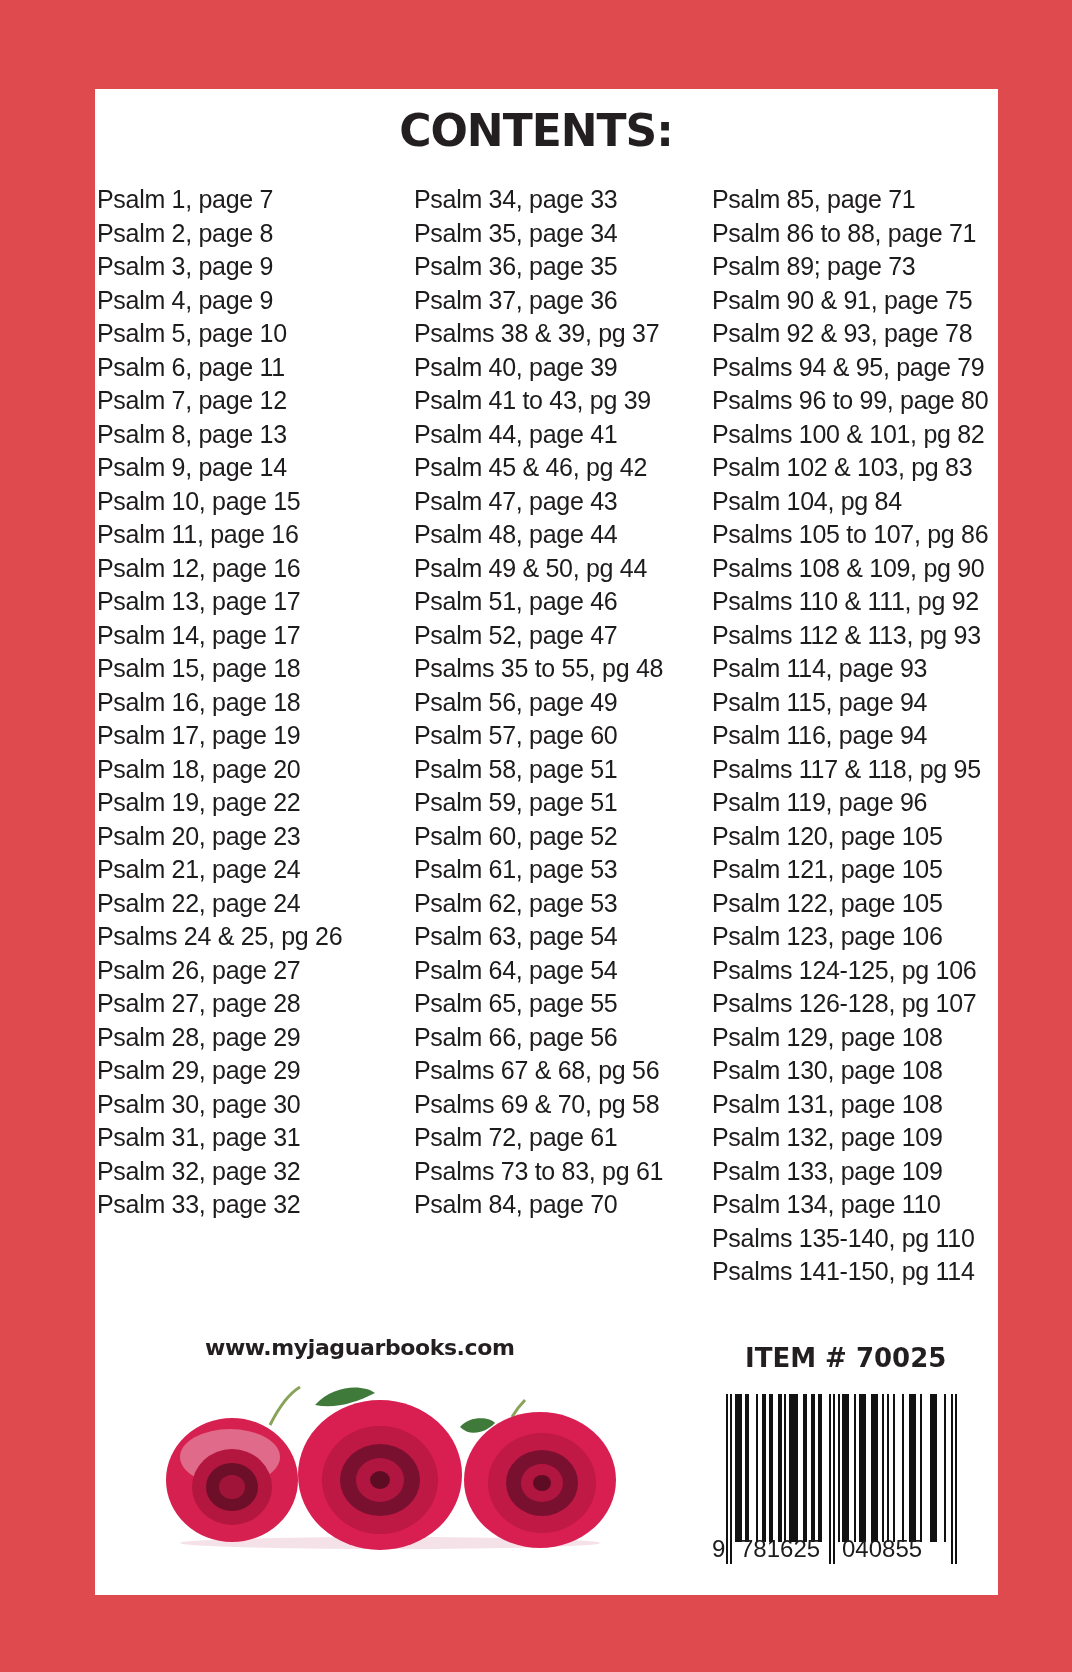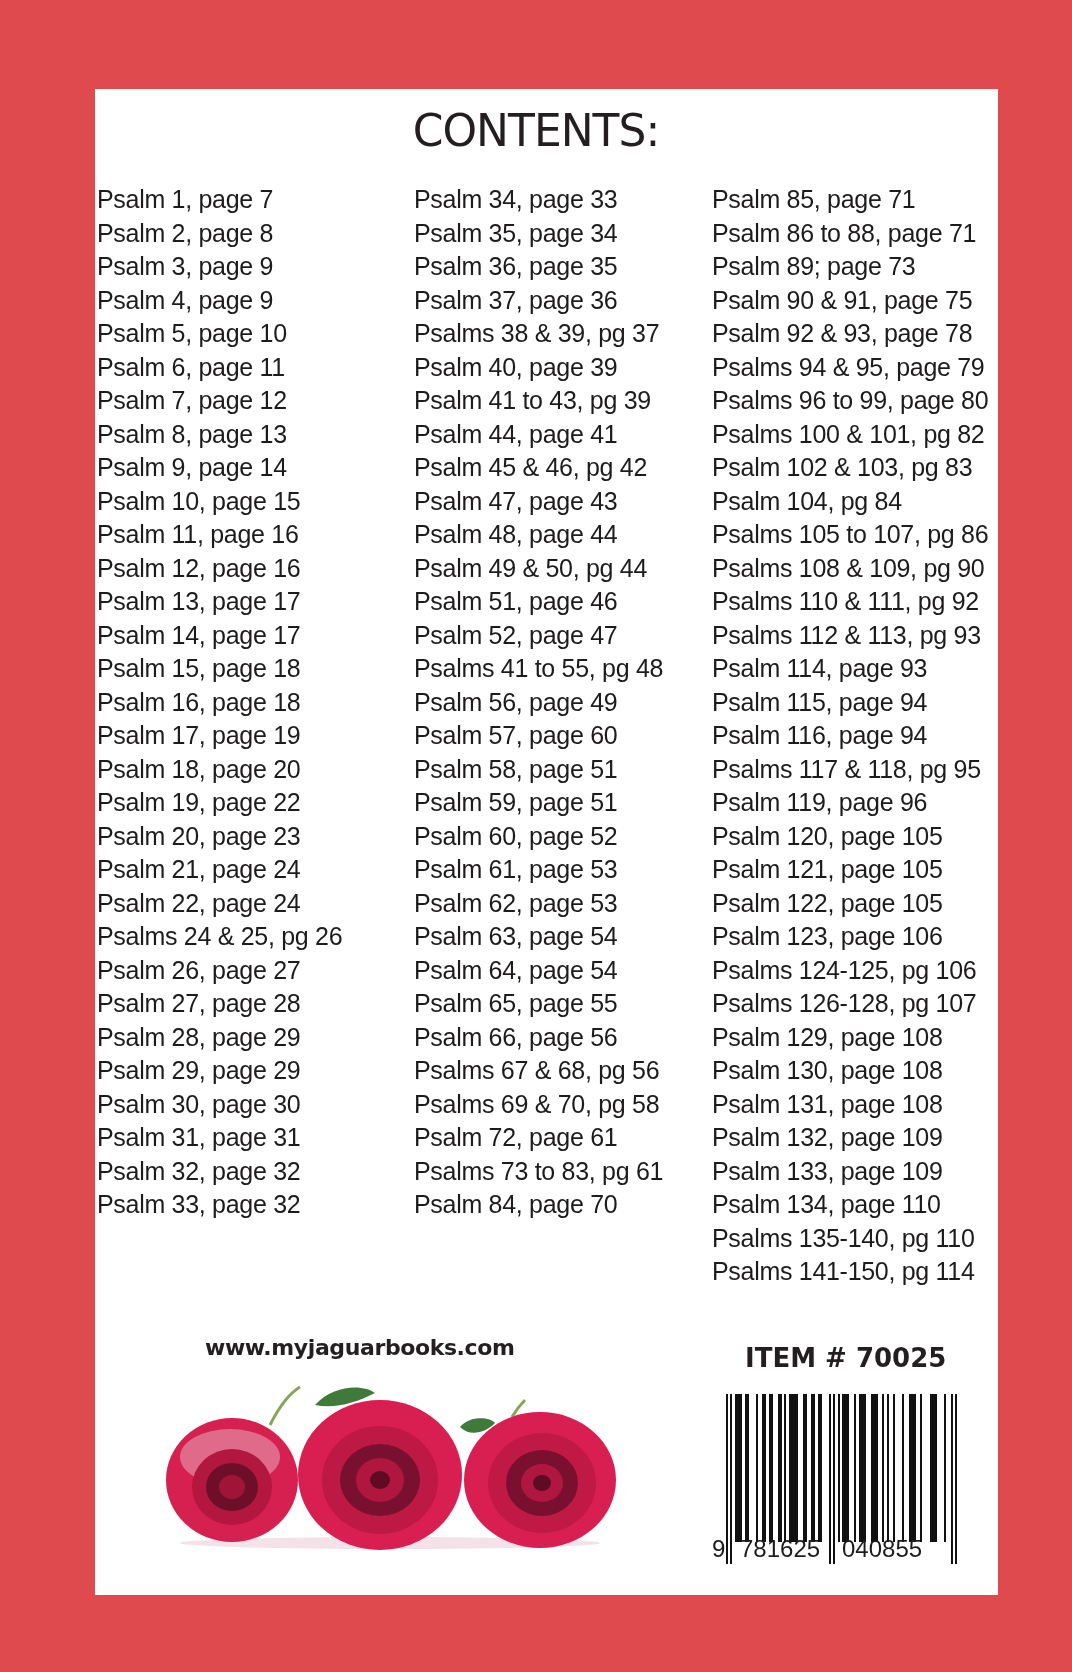--- a/index.html
+++ b/index.html
@@ -14,21 +14,21 @@
       position: absolute;
       left: 95px; top: 89px;
       width: 903px; height: 1506px;
       background: #ffffff;
     }
     .title {
       position: absolute;
       left: 0; right: 0; top: 105px;
       text-align: center;
       font-family: "DejaVu Sans", sans-serif;
-      font-weight: normal;
+      font-weight: bold;
       font-size: 44px;
       letter-spacing: -1px;
       color: #231f20;
       margin: 0;
     }
     .col {
       position: absolute;
       top: 183px;
       list-style: none;
       margin: 0; padding: 0;
@@ -134,21 +134,21 @@
   <li>Psalms 38 &amp; 39, pg 37</li>
   <li>Psalm 40, page 39</li>
   <li>Psalm 41 to 43, pg 39</li>
   <li>Psalm 44, page 41</li>
   <li>Psalm 45 &amp; 46, pg 42</li>
   <li>Psalm 47, page 43</li>
   <li>Psalm 48, page 44</li>
   <li>Psalm 49 &amp; 50, pg 44</li>
   <li>Psalm 51, page 46</li>
   <li>Psalm 52, page 47</li>
-  <li>Psalms 41 to 55, pg 48</li>
+  <li>Psalms 35 to 55, pg 48</li>
   <li>Psalm 56, page 49</li>
   <li>Psalm 57, page 60</li>
   <li>Psalm 58, page 51</li>
   <li>Psalm 59, page 51</li>
   <li>Psalm 60, page 52</li>
   <li>Psalm 61, page 53</li>
   <li>Psalm 62, page 53</li>
   <li>Psalm 63, page 54</li>
   <li>Psalm 64, page 54</li>
   <li>Psalm 65, page 55</li>

